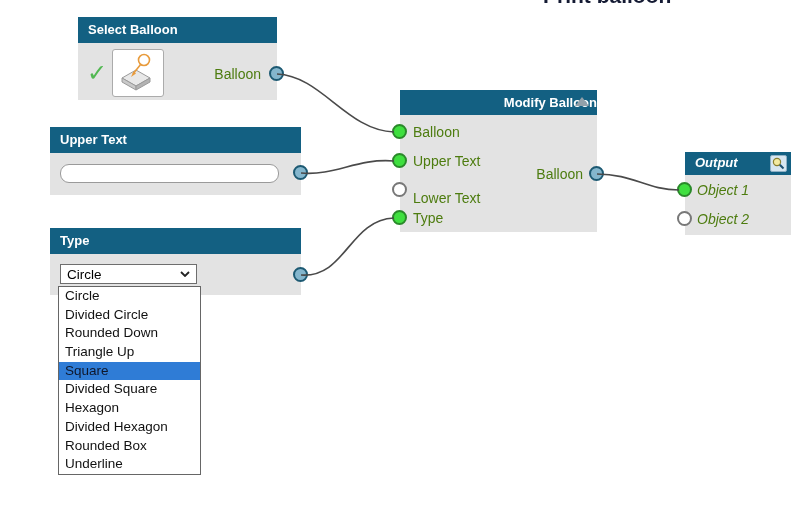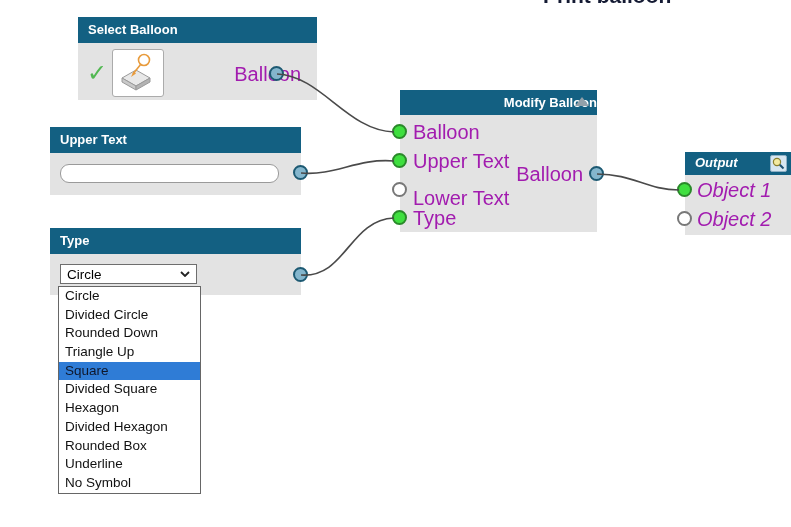--- a/index.html
+++ b/index.html
@@ -10,21 +10,21 @@
   .node{position:absolute;z-index:1;}
   .node-header{position:absolute;left:0;top:0;width:100%;background:#136082;color:#ffffff;
           box-sizing:border-box;}
   .node-title{font-size:13px;font-weight:700;padding:5px 0 0 10px;display:block;}
   .node-body{position:absolute;left:0;width:100%;background:#e3e3e3;}
   .port{position:absolute;width:11px;height:11px;border-radius:50%;border:2px solid #787878;
           background:#fff;z-index:10;}
   .port.green{background:#3fdf3f;border-color:#2a8a2a;}
   .port.white{background:#ffffff;border-color:#787878;}
   .port.blue{background:#84b6cd;border-color:#1d5a73;}
-  .port-label{position:absolute;font-size:20px;color:#a21caf;white-space:nowrap;line-height:18px;}
+  .port-label{position:absolute;font-size:14px;color:#4d7c0f;white-space:nowrap;line-height:18px;}
   #wires{position:absolute;left:0;top:0;z-index:5;pointer-events:none;}
   #wires path{pointer-events:stroke;}
   .check-icon{position:absolute;font-size:24px;color:#52b852;line-height:24px;}
   .icon-button{position:absolute;background:#ffffff;border:1px solid #ababab;border-radius:3px;}
   .collapse-icon{position:absolute;width:0;height:0;border-left:7px solid transparent;
           border-right:7px solid transparent;border-bottom:9px solid #93a1aa;}
   .magnifier-button{position:absolute;width:17px;height:17px;background:#d7e6f0;
           border:1px solid #8fb0c4;border-radius:2px;box-sizing:border-box;}
   .text-input{position:absolute;box-sizing:border-box;height:19px;border:1px solid #9a9a9a;
           border-radius:9px;background:#ffffff;font-size:13px;padding:0 8px;outline:none;
@@ -45,21 +45,21 @@
 
   <div class="clipped-heading">Print balloon</div>
 
   <svg id="wires" width="791" height="527" viewBox="0 0 791 527">
     <path d="M277,74 C322,76 346,130 394,132" fill="none" stroke="#4a4a4a" stroke-width="1.6"></path>
     <path d="M301,173 C336,176 356,158 394,161" fill="none" stroke="#4a4a4a" stroke-width="1.6"></path>
     <path d="M301,275 C346,278 349,220 394,218" fill="none" stroke="#4a4a4a" stroke-width="1.6"></path>
     <path d="M597,174 C633,174 647,190 679,190" fill="none" stroke="#4a4a4a" stroke-width="1.6"></path>
   </svg>
 
-  <div class="node" style="left:78px;top:17px;width:199px;height:83px;padding-left:40px;">
+  <div class="node" style="left:78px;top:17px;width:199px;height:83px;">
     <div class="node-header" style="height:26px;">
       <span class="node-title">Select Balloon</span>
     </div>
     <div class="node-body" style="top:26px;height:57px;"></div>
     <span class="check-icon" style="left:9px;top:44px;">✓</span>
     <div class="icon-button" style="left:34px;top:32px;width:50px;height:46px;">
       <svg width="48" height="44" viewBox="0 0 48 44">
         <polygon points="9,28 23,20 37,28 23,36" fill="#e8e8e8" stroke="#9a9a9a" stroke-width="1"></polygon>
         <polygon points="9,28 23,36 23,40 9,32" fill="#c9c9c9" stroke="#9a9a9a" stroke-width="1"></polygon>
         <polygon points="23,36 37,28 37,32 23,40" fill="#b3b3b3" stroke="#9a9a9a" stroke-width="1"></polygon>
@@ -99,21 +99,20 @@
     <div class="dropdown-option">Circle</div>
     <div class="dropdown-option">Divided Circle</div>
     <div class="dropdown-option">Rounded Down</div>
     <div class="dropdown-option">Triangle Up</div>
     <div class="dropdown-option selected">Square</div>
     <div class="dropdown-option">Divided Square</div>
     <div class="dropdown-option">Hexagon</div>
     <div class="dropdown-option">Divided Hexagon</div>
     <div class="dropdown-option">Rounded Box</div>
     <div class="dropdown-option">Underline</div>
-    <div class="dropdown-option">No Symbol</div>
   </div>
 
   <div class="node" style="left:400px;top:90px;width:197px;height:142px;">
     <div class="node-header" style="height:25px;text-align:right;">
       <span class="node-title">Modify Balloon</span>
     </div>
     <div class="collapse-icon" style="right:8px;top:7px;"></div>
     <div class="node-body" style="top:25px;height:117px;"></div>
 
     <div class="port green" style="left:-8px;top:34px;"></div>

